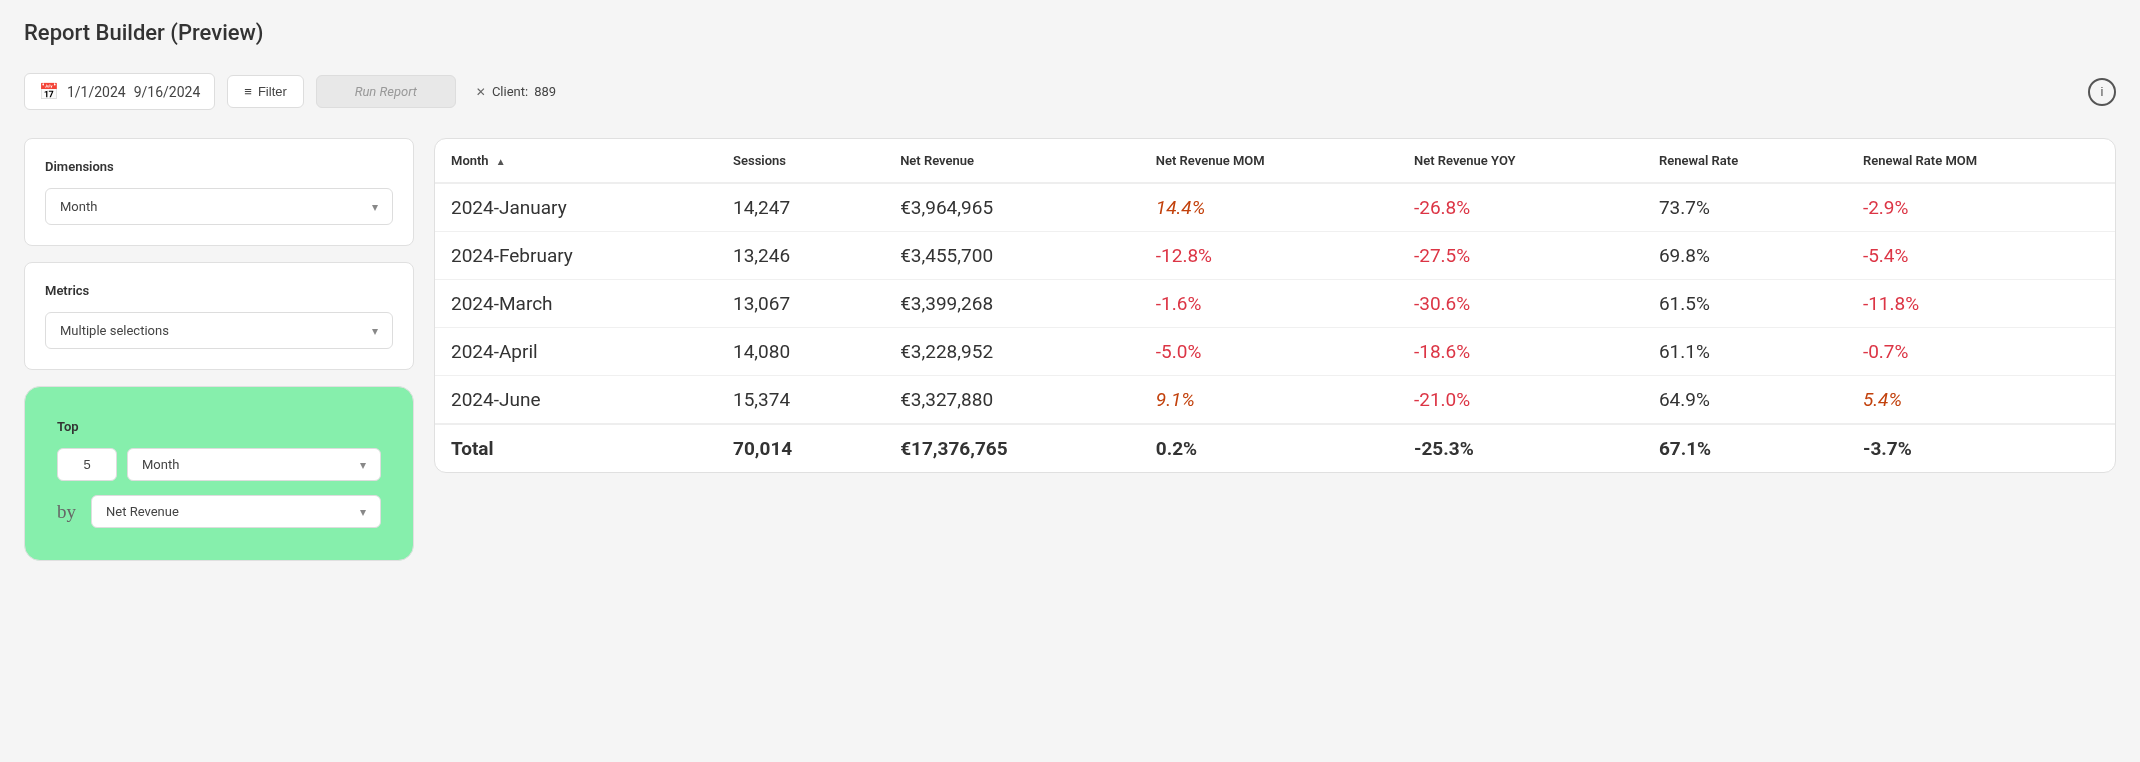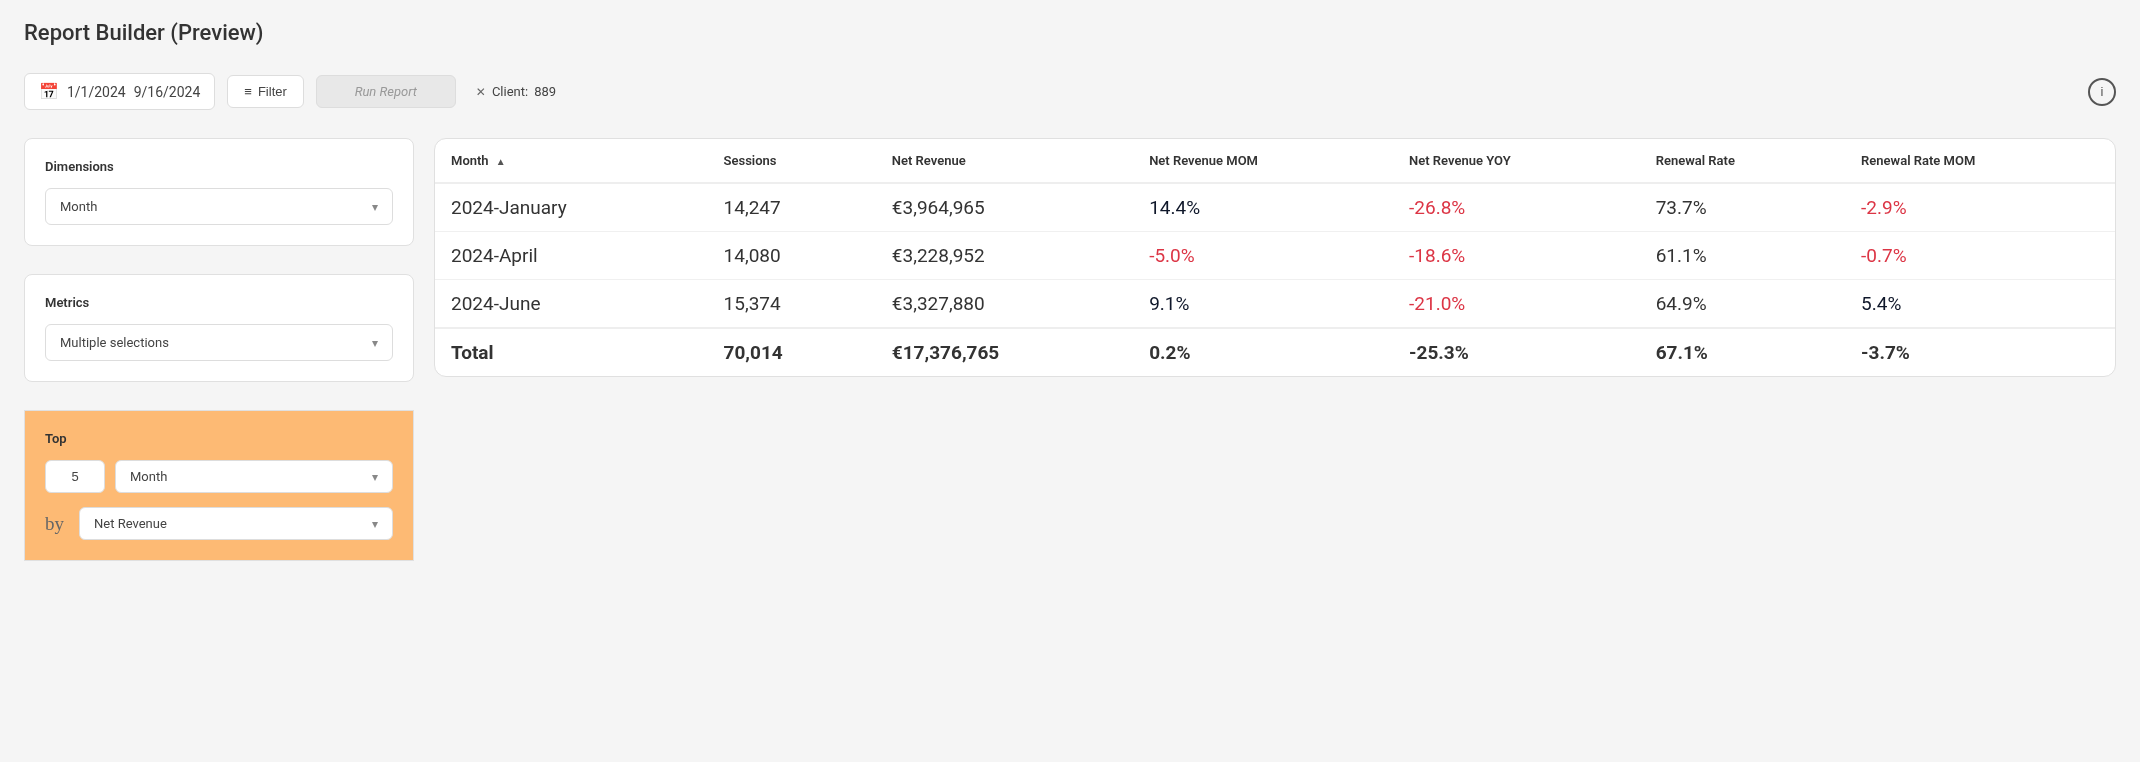--- a/index.html
+++ b/index.html
@@ -99,21 +99,21 @@
     .main-content {
       display: flex;
       gap: 20px;
       align-items: flex-start;
     }
     .left-panel {
       width: 390px;
       flex-shrink: 0;
       display: flex;
       flex-direction: column;
-      gap: 28px;
+      gap: 16px;
     }
     .panel-card {
       background: #fff;
       border: 1px solid #e0e0e0;
       border-radius: 8px;
       padding: 20px 20px 20px 20px;
     }
     .panel-card-label {
       font-size: 13px;
       font-weight: 600;
@@ -130,24 +130,24 @@
       cursor: pointer;
       background: #fff;
       font-size: 13px;
       color: #444;
     }
     .chevron-icon {
       font-size: 12px;
       color: #888;
     }
     .top-section {
-      background: #fdba74;
+      background: #86efac;
       border: 1px solid #e0e0e0;
-      border-radius: 0;
-      padding: 20px;
+      border-radius: 16px;
+      padding: 32px;
     }
     .top-label {
       font-size: 13px;
       font-weight: 600;
       color: #333;
       margin-bottom: 14px;
     }
     .top-row {
       display: flex;
       align-items: center;
@@ -238,21 +238,21 @@
       border-bottom: 1px solid #f0f0f0;
     }
     tr:last-child td {
       border-bottom: none;
     }
     tr.total-row td {
       font-weight: 700;
       border-top: 2px solid #eee;
       border-bottom: none;
     }
-    .positive { color: #0f172a; }
+    .positive { color: #c2410c; font-style: italic; }
     .negative { color: #dc3545; }
   </style>
 </head>
 <body>
 
 <div class="app-container">
 
   <h1 class="page-title">Report Builder (Preview)</h1>
 
   <div class="toolbar">
@@ -355,20 +355,38 @@
         <tbody id="table-body">
 
         <tr>
       <td>2024-January</td>
       <td>14,247</td>
       <td>€3,964,965</td>
       <td class="positive">14.4%</td>
       <td class="negative">-26.8%</td>
       <td>73.7%</td>
       <td class="negative">-2.9%</td>
+    </tr>
+            <tr>
+      <td>2024-February</td>
+      <td>13,246</td>
+      <td>€3,455,700</td>
+      <td class="negative">-12.8%</td>
+      <td class="negative">-27.5%</td>
+      <td>69.8%</td>
+      <td class="negative">-5.4%</td>
+    </tr>
+            <tr>
+      <td>2024-March</td>
+      <td>13,067</td>
+      <td>€3,399,268</td>
+      <td class="negative">-1.6%</td>
+      <td class="negative">-30.6%</td>
+      <td>61.5%</td>
+      <td class="negative">-11.8%</td>
     </tr>
             <tr>
       <td>2024-April</td>
       <td>14,080</td>
       <td>€3,228,952</td>
       <td class="negative">-5.0%</td>
       <td class="negative">-18.6%</td>
       <td>61.1%</td>
       <td class="negative">-0.7%</td>
     </tr>

